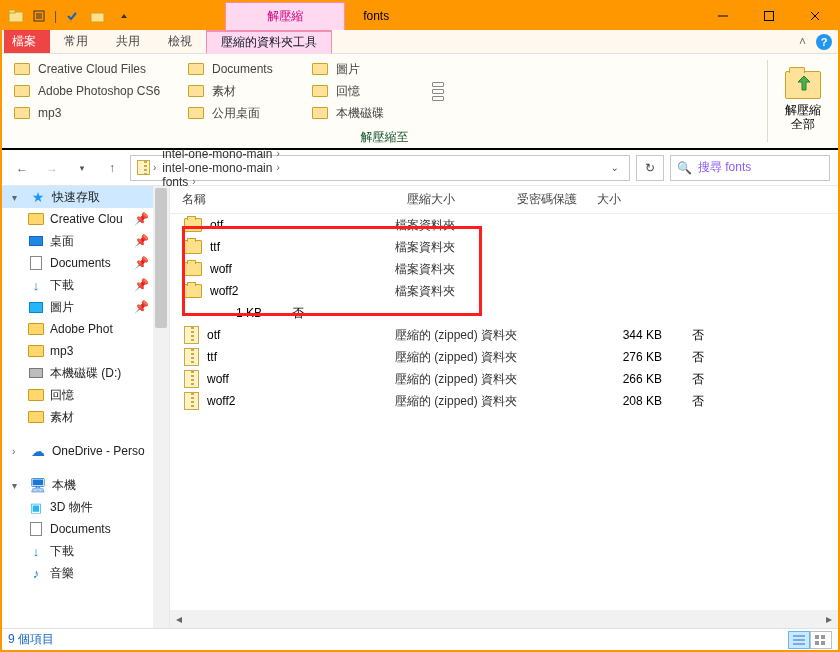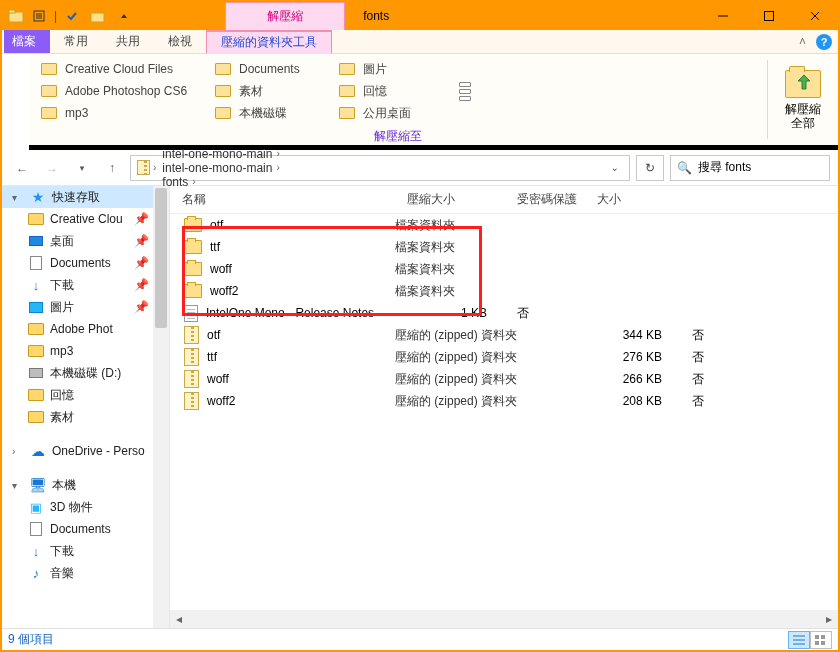--- a/index.html
+++ b/index.html
@@ -10,33 +10,33 @@
   .titlebar-left { display:flex; align-items:center; gap:4px; padding-left:6px; }
   .sys-icon { width:16px; height:16px; }
   .qat-btn { width:22px; height:24px; display:flex; align-items:center; justify-content:center; }
   .title-tab { background:#ffd9f0; color:#d1007e; margin-left:90px; width:120px; display:flex; align-items:center; justify-content:center; border:1px solid #f48fb1; border-bottom:none; font-size:12px; }
   .title-text { flex:1; display:flex; align-items:center; padding-left:18px; color:#000; }
   .win-controls { display:flex; }
   .win-btn { width:46px; display:flex; align-items:center; justify-content:center; color:#000; }
   
   .ribbon-tabs { height:24px; background:#fff8ef; display:flex; align-items:stretch; border-bottom:1px solid #e0e0e0; position:relative; }
   .rtab { padding:0 14px; display:flex; align-items:center; color:#444; cursor:default; }
-  .rtab.file { background:#8b5cf6; color:#fff; margin-left:2px;padding-left:8px; }
-  .rtab.active { background:#ffd9f0; color:#1d4ed8; border:1px solid #f48fb1; border-top:2px solid #f48fb1; border-bottom:1px solid #ffd9f0; margin-bottom:-1px; }
+  .rtab.file { background:#ef4444; color:#fff; margin-left:2px;padding-left:8px; }
+  .rtab.active { background:#ffd9f0; color:#0f172a; border:1px solid #f48fb1; border-top:2px solid #f48fb1; border-bottom:1px solid #ffd9f0; margin-bottom:-1px; }
   .ribbon-right { position:absolute; right:6px; top:0; height:100%; display:flex; align-items:center; gap:10px; }
   .help-circle { width:16px; height:16px; border-radius:50%; background:#2196f3; color:#fff; display:flex; align-items:center; justify-content:center; font-size:11px; font-weight:bold;}
   
-  .ribbon-body { height:96px; background:#fffdf7; border-bottom:5px solid #000000; display:flex;margin-left:27px; }
+  .ribbon-body { height:96px; background:#fffdf7; border-bottom:2px solid #000000; display:flex; }
   .extract-to { flex:1; display:flex; flex-direction:column; padding:4px 8px 0 8px; }
   .dest-grid { display:grid; grid-template-columns: 170px 120px 120px; grid-template-rows: repeat(3, 22px); column-gap:4px; }
   .dest-item { display:flex; align-items:center; gap:8px; color:#444; padding-left:4px;}
   .mini-folder { width:16px; height:12px; background:#ffe29a; border:1px solid #c9a227; border-radius:1px; position:relative; }
   .dest-more { display:flex; flex-direction:column; justify-content:center; gap:2px; padding-left:4px;}
   .dest-more span { width:12px; height:5px; border:1px solid #888; border-radius:1px; display:block;}
-  .group-label { text-align:center; color:#6d28d9; font-size:12px; padding:4px 0 2px 0; }
+  .group-label { text-align:center; color:#14532d; font-size:12px; padding:4px 0 2px 0; }
   .ribbon-sep { width:1px; background:#e0dac8; margin:6px 0;}
   .extract-all { width:70px; display:flex; flex-direction:column; align-items:center; justify-content:center; gap:4px; }
   .big-folder { width:36px; height:28px; background:#ffe29a; border:1px solid #c9a227; border-radius:2px; position:relative; }
   .big-folder::before { content:""; position:absolute; width:14px; height:5px; top:-5px; left:3px; background:#ffe29a; border:1px solid #c9a227; border-bottom:none; border-radius:2px 2px 0 0;}
   .extract-all-label { text-align:center; line-height:14px; }
   
   .navbar { height:36px; display:flex; align-items:center; gap:6px; padding:0 8px; border-bottom:1px solid #e8e8e8;}
   .nav-btn { width:24px; height:24px; display:flex; align-items:center; justify-content:center; color:#555;}
   .nav-btn.disabled { color:#bbb; }
   .addr { flex:1; height:26px; border:1px solid #c8c8c8; display:flex; align-items:center; gap:2px; padding:0 4px; }
@@ -196,25 +196,25 @@
             <div class="dest-item">
               <span class="mini-folder"></span>
               <span>回憶</span>
             </div>
             <div class="dest-item">
               <span class="mini-folder"></span>
               <span>mp3</span>
             </div>
             <div class="dest-item">
               <span class="mini-folder"></span>
+              <span>公用桌面</span>
+            </div>
+            <div class="dest-item">
+              <span class="mini-folder"></span>
               <span>本機磁碟</span>
-            </div>
-            <div class="dest-item">
-              <span class="mini-folder"></span>
-              <span>公用桌面</span>
             </div>
           </div>
         <div class="dest-more">
             <span></span>
             <span></span>
             <span></span>
           </div>
       </div>
       <div class="group-label">解壓縮至</div>
     </div>
@@ -254,21 +254,21 @@
             <span class="chev">›</span>
           </span>
         </span>
       <div class="addr-end">
         <span style="font-size:10px">⌄</span>
       </div>
     </div>
     <div class="refresh">↻</div>
     <div class="search">
       <span>🔍</span>
-      <span style="color:#000000">搜尋 fonts</span>
+      <span style="color:#8b5cf6">搜尋 fonts</span>
     </div>
   </div>
 
   <div class="main">
     <div class="sidebar">
       <div class="sb-item sb-indent0 header sb-sel">
         <span class="sb-caret">▾</span>
           <span class="ico ico-star">★</span>
         <span>快速存取</span>
       </div>
@@ -416,24 +416,20 @@
             <div class="c-name">
               <span class="ico-folderrow"></span>
               <span>woff2</span>
             </div>
             <div class="c-type">檔案資料夾</div>
             <div class="c-zsize"></div>
             <div class="c-pwd"></div>
             <div class="c-size"></div>
           </div>
           <div class="row">
-            <div class="c-name">
-              <span class="ico-txt"></span>
-              <span>IntelOne Mono - Release Notes</span>
-            </div>
             <div class="c-zsize">1 KB</div>
             <div class="c-pwd">否</div>
             <div class="c-size"></div>
           </div>
           <div class="row">
             <div class="c-name">
               <span class="ico-zip"></span>
               <span>otf</span>
             </div>
             <div class="c-type">壓縮的 (zipped) 資料夾</div>

